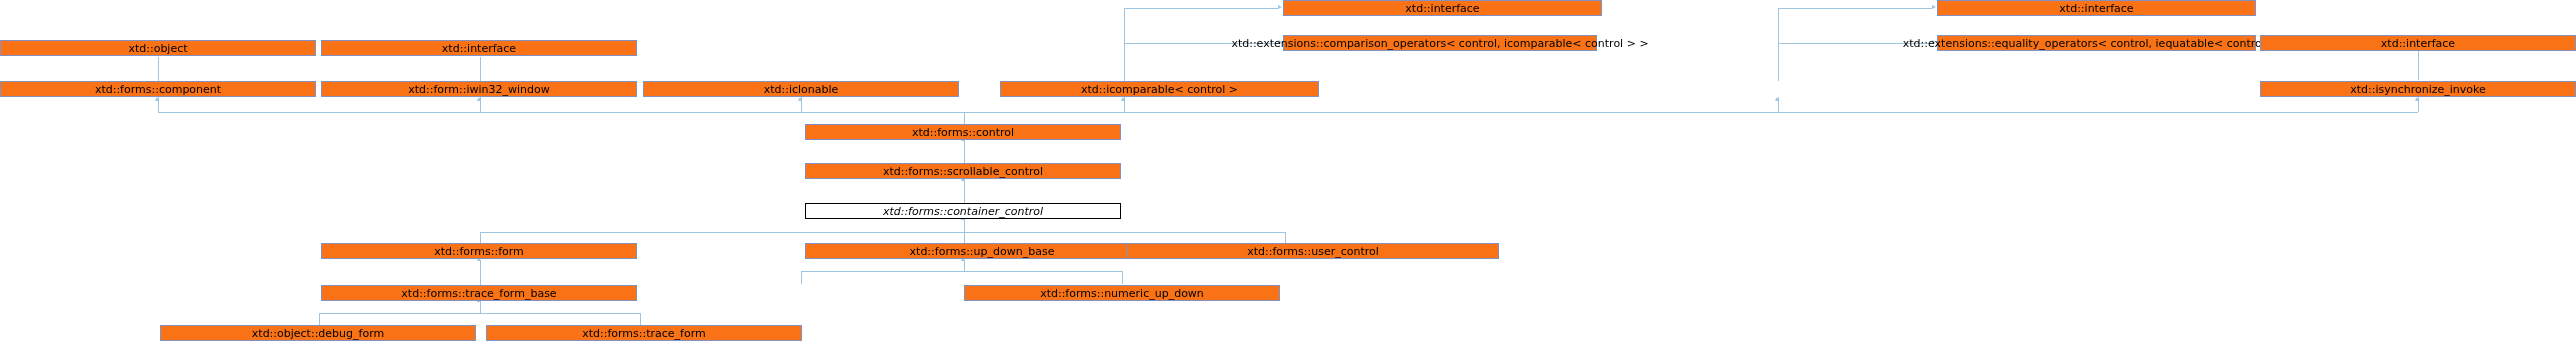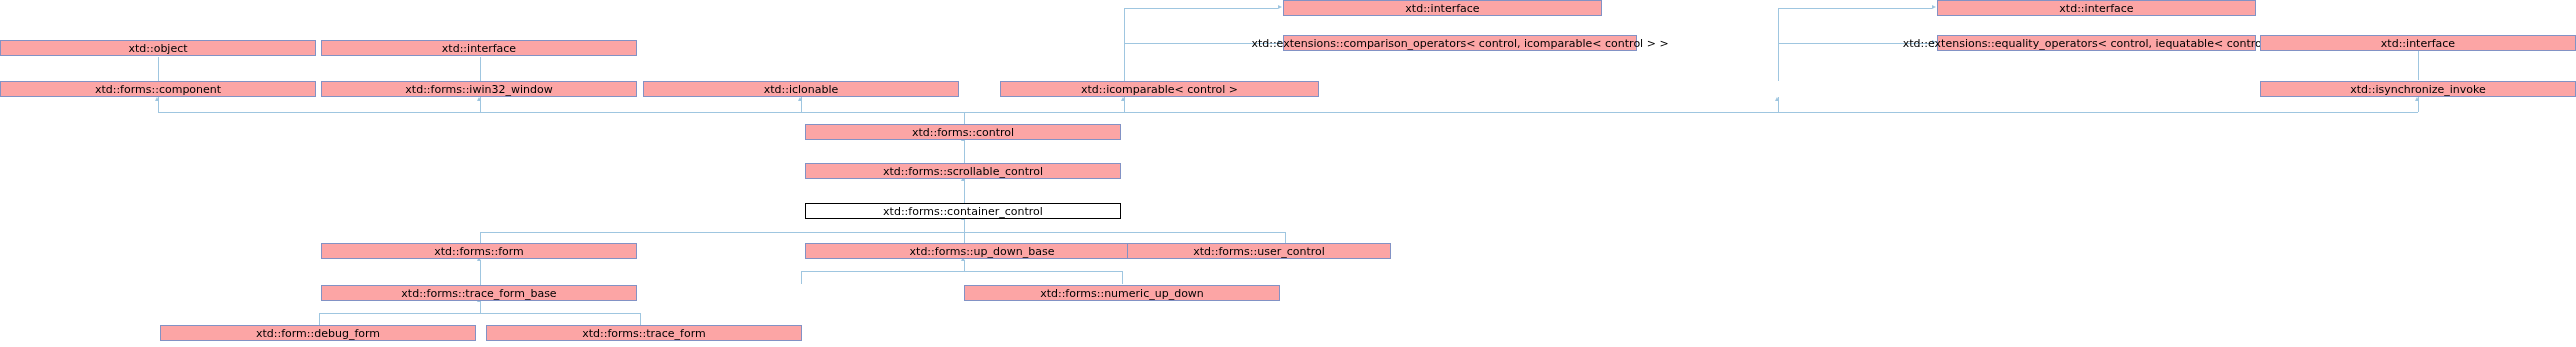--- a/index.html
+++ b/index.html
@@ -12,21 +12,21 @@
     position:relative;
     width:2576px;
     height:347px;
     background:#ffffff;
     overflow:hidden;
   }
   
   .node{
     position:absolute;
     box-sizing:border-box;
-    background:#fca5a5;
+    background:#f97316;
     border:0.7px solid #8292c5;
     color:#000000;
     font-size:11px;
     line-height:1;
     display:flex;
     align-items:center;
     justify-content:center;
     white-space:nowrap;
     height:16px;
     letter-spacing:0px;
@@ -139,74 +139,74 @@
       <span>xtd::interface</span>
     </div>
 
   <div class="node" style="left:1283px; top:0px;   width:319px;">
       <span>xtd::interface</span>
     </div>
   <div class="node" style="left:1937px; top:0px;   width:319px;">
       <span>xtd::interface</span>
     </div>
 
-  <div class="node" style="left:1283px; top:35px;  width:354px;">
+  <div class="node" style="left:1283px; top:35px;  width:314px;">
       <span>xtd::extensions::comparison_operators&lt; control, icomparable&lt; control &gt; &gt;</span>
     </div>
   <div class="node" style="left:1937px; top:35px;  width:319px;">
       <span>xtd::extensions::equality_operators&lt; control, iequatable&lt; control &gt; &gt;</span>
     </div>
   <div class="node" style="left:2260px; top:35px;  width:316px;">
       <span>xtd::interface</span>
     </div>
 
   <div class="node" style="left:0px;    top:81px; width:316px;">
       <span>xtd::forms::component</span>
     </div>
   <div class="node" style="left:321px;  top:81px; width:316px;">
-      <span>xtd::forms::iwin32_window</span>
+      <span>xtd::form::iwin32_window</span>
     </div>
   <div class="node" style="left:643px;  top:81px; width:316px;">
       <span>xtd::iclonable</span>
     </div>
   <div class="node" style="left:964px; top:81px; width:319px;margin-left:36px;">
       <span>xtd::icomparable&lt; control &gt;</span>
     </div>
   <div class="node" style="left:2260px; top:81px; width:316px;">
       <span>xtd::isynchronize_invoke</span>
     </div>
 
   <div class="node" style="left:805px; top:124px; width:316px;">
       <span>xtd::forms::control</span>
     </div>
   <div class="node" style="left:805px; top:163px; width:316px;">
       <span>xtd::forms::scrollable_control</span>
     </div>
-  <div class="node current" style="left:805px; top:203px; width:316px;">
+  <div class="node current" style="left:805px; top:203px; width:316px;font-style:italic;">
       <span>xtd::forms::container_control</span>
     </div>
 
   <div class="node" style="left:321px;  top:243px; width:316px;">
       <span>xtd::forms::form</span>
     </div>
   <div class="node" style="left:805px; top:243px; width:354px;">
       <span>xtd::forms::up_down_base</span>
     </div>
-  <div class="node" style="left:1127px; top:243px; width:264px;">
+  <div class="node" style="left:1127px; top:243px; width:372px;">
       <span>xtd::forms::user_control</span>
     </div>
 
   <div class="node" style="left:321px;  top:285px; width:316px;">
       <span>xtd::forms::trace_form_base</span>
     </div>
   <div class="node" style="left:964px; top:285px; width:316px;">
       <span>xtd::forms::numeric_up_down</span>
     </div>
 
   <div class="node" style="left:160px;  top:325px; width:316px;">
-      <span>xtd::form::debug_form</span>
+      <span>xtd::object::debug_form</span>
     </div>
   <div class="node" style="left:486px;  top:325px; width:316px;">
       <span>xtd::forms::trace_form</span>
     </div>
 
 </div>
 
 
 </body></html>

